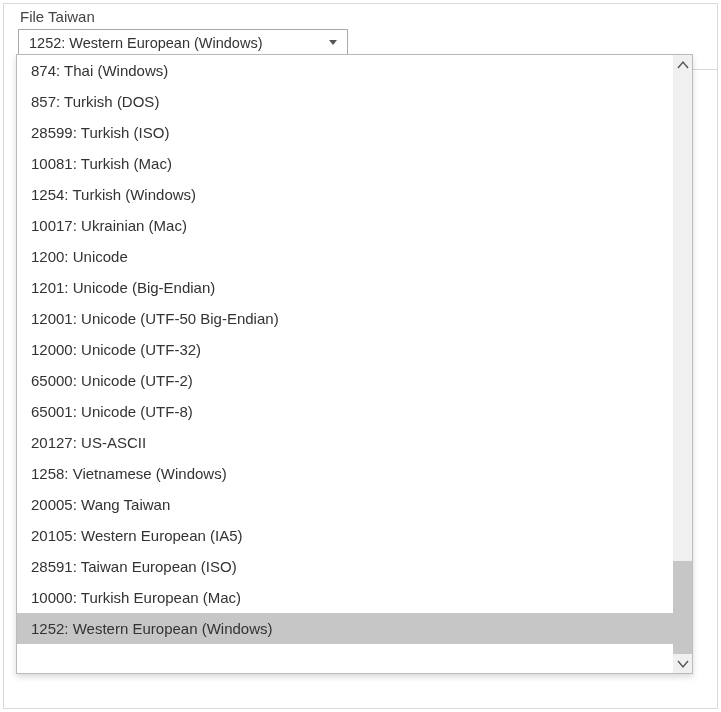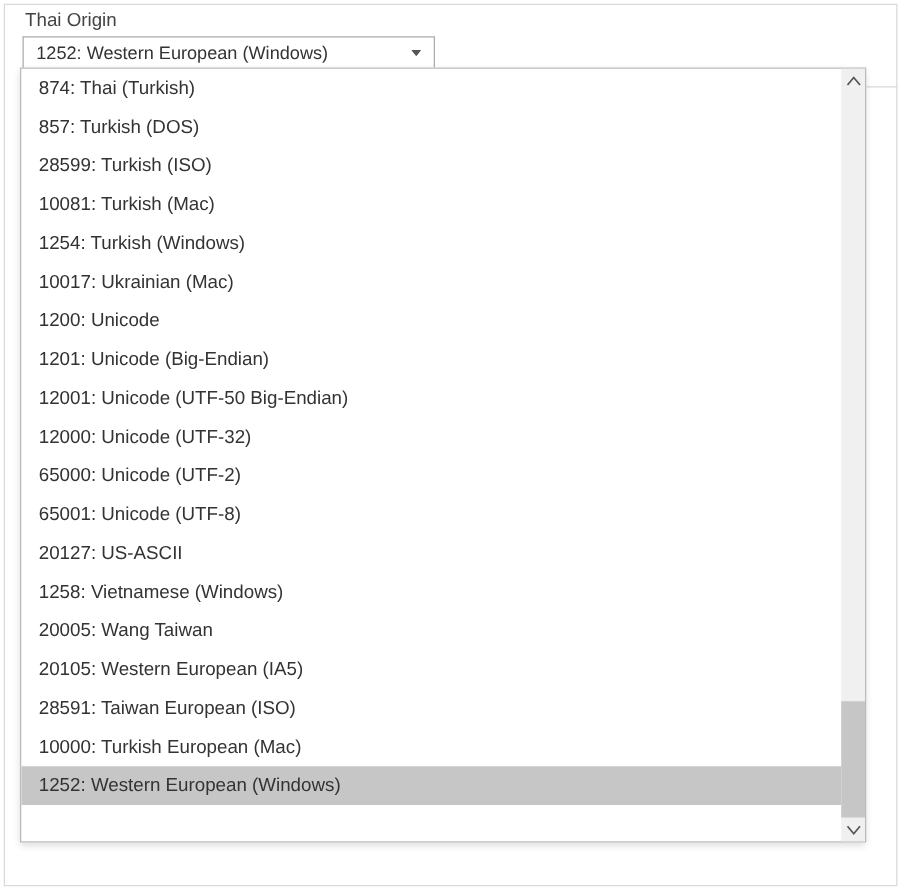--- a/index.html
+++ b/index.html
@@ -123,36 +123,36 @@
       left: 693px;
       top: 69px;
       width: 25px;
       border-top: 1px solid #d9d9d9;
     }
   </style>
 </head>
 <body>
 
 <div class="panel">
-  <div class="label">Thai Origin</div>
+  <div class="label">File Taiwan</div>
   <div class="combo">
     <div class="combo-value">1252: Western European (Windows)</div>
     <div class="combo-arrow">
       <svg viewBox="0 0 8 6">
           <path d="M0 0 L8 0 L4 5 Z" fill="currentColor"></path>
         </svg>
     </div>
   </div>
 </div>
 
 <div class="divider"></div>
 
 <div class="dropdown">
   <div class="options" id="options-container">
-      <div class="option">874: Thai (Turkish)</div>
+      <div class="option">874: Thai (Windows)</div>
       <div class="option">857: Turkish (DOS)</div>
       <div class="option">28599: Turkish (ISO)</div>
       <div class="option">10081: Turkish (Mac)</div>
       <div class="option">1254: Turkish (Windows)</div>
       <div class="option">10017: Ukrainian (Mac)</div>
       <div class="option">1200: Unicode</div>
       <div class="option">1201: Unicode (Big-Endian)</div>
       <div class="option">12001: Unicode (UTF-50 Big-Endian)</div>
       <div class="option">12000: Unicode (UTF-32)</div>
       <div class="option">65000: Unicode (UTF-2)</div>

